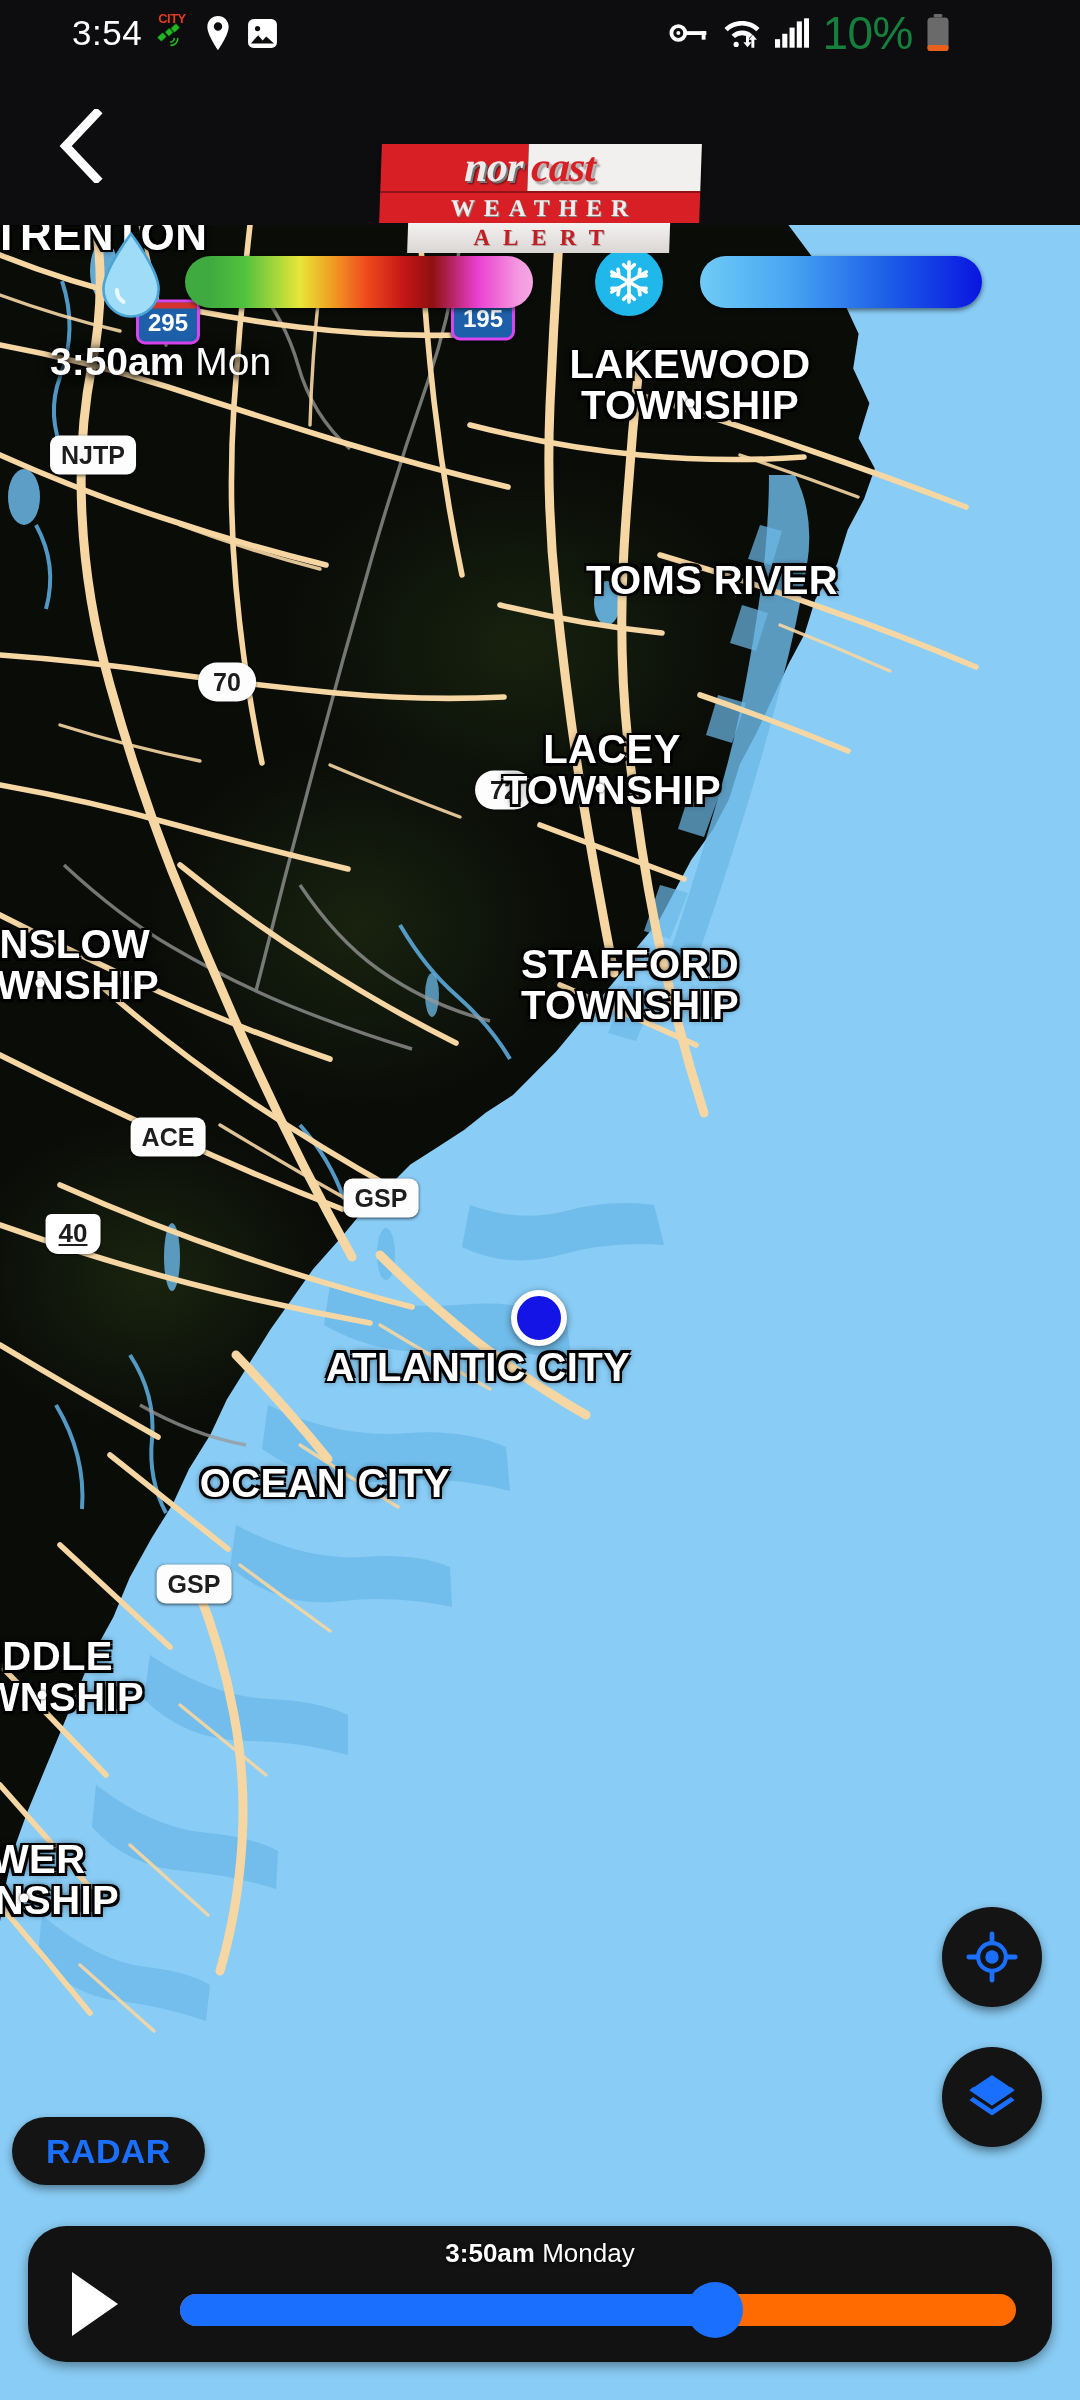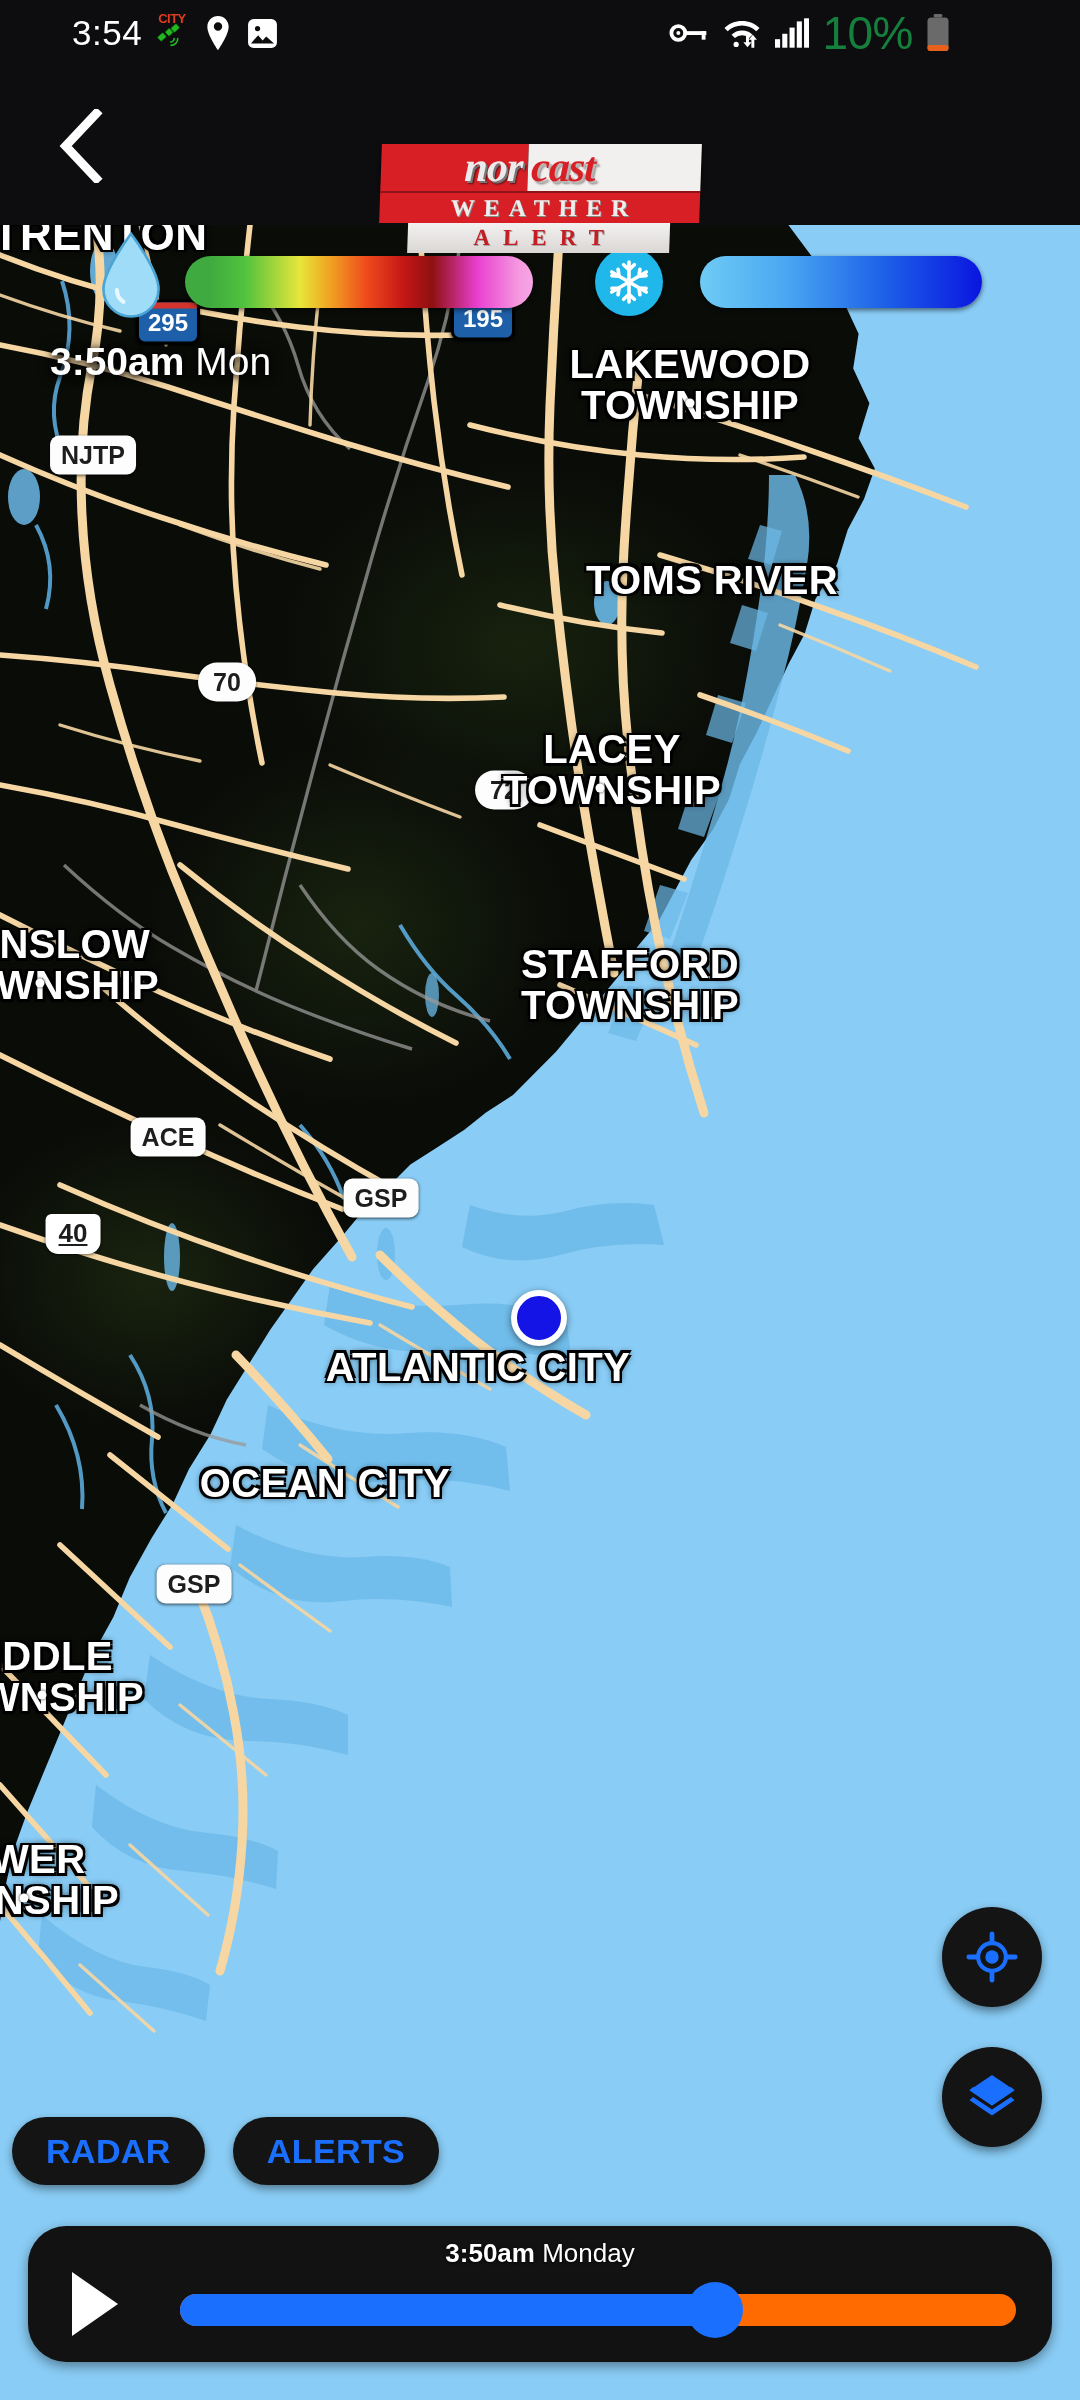--- a/index.html
+++ b/index.html
@@ -108,21 +108,21 @@
 
   .shield{
     position:absolute; transform:translate(-50%,-50%);
     background:#fdfdfd; border-radius:9px; color:#1d1d1d;
     font-size:25px; font-weight:bold; line-height:1;
     padding:7px 11px; white-space:nowrap;
     box-shadow:0 1px 3px rgba(0,0,0,.55);
   }
   .shield.round{ border-radius:19px; padding:7px 15px; }
   .shield.interstate{
-    background:#1d5fa8; color:#fff; border:3px solid #000000; border-radius:9px;
+    background:#1d5fa8; color:#fff; border:3px solid #d946ef; border-radius:9px;
     padding:4px 9px 7px; font-size:24px;
     box-shadow:0 1px 3px rgba(0,0,0,.6);
   }
   .shield.interstate .crown{
     display:block; height:6px; background:#d4342b; margin:-4px -9px 2px;
     border-radius:4px 4px 0 0;
   }
   .shield.us{
     background:#fff; border-radius:6px 6px 13px 13px; padding:6px 13px 8px;
     font-size:26px;
@@ -529,21 +529,20 @@
   <div class="fab" id="fab-layers">
     <svg width="54" height="54" viewBox="0 0 24 24">
       <path d="M12 2.2 22 9l-10 6.8L2 9z" fill="#1a6fff"></path>
       <path d="M12 13.2 20.4 7.6 22 9l-10 6.8L2 9l1.6-1.4z" fill="#1a6fff"></path>
       <path d="M12 17.6 20.4 12l1.6 1.4-10 6.8-10-6.8L3.6 12z" fill="#1a6fff"></path>
     </svg>
   </div>
 
   <div class="toggles">
     <div class="toggle on">RADAR</div>
-    <div class="toggle on">ALERTS</div>
   </div>
 
   <div class="timeline">
     <div class="tl-label">
       <b>3:50am</b>
       <span>Monday</span>
     </div>
     <div class="playbtn"></div>
     <div class="tl-track">
       <div class="tl-fill" id="tlfill" style="width: 64%;"></div>

